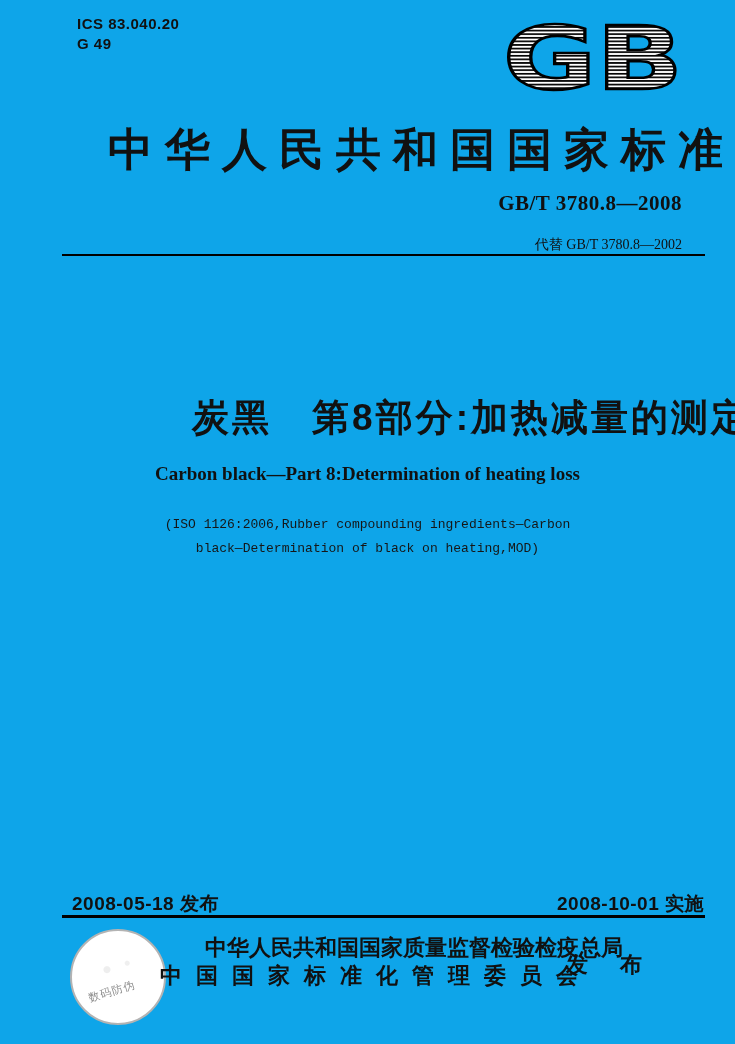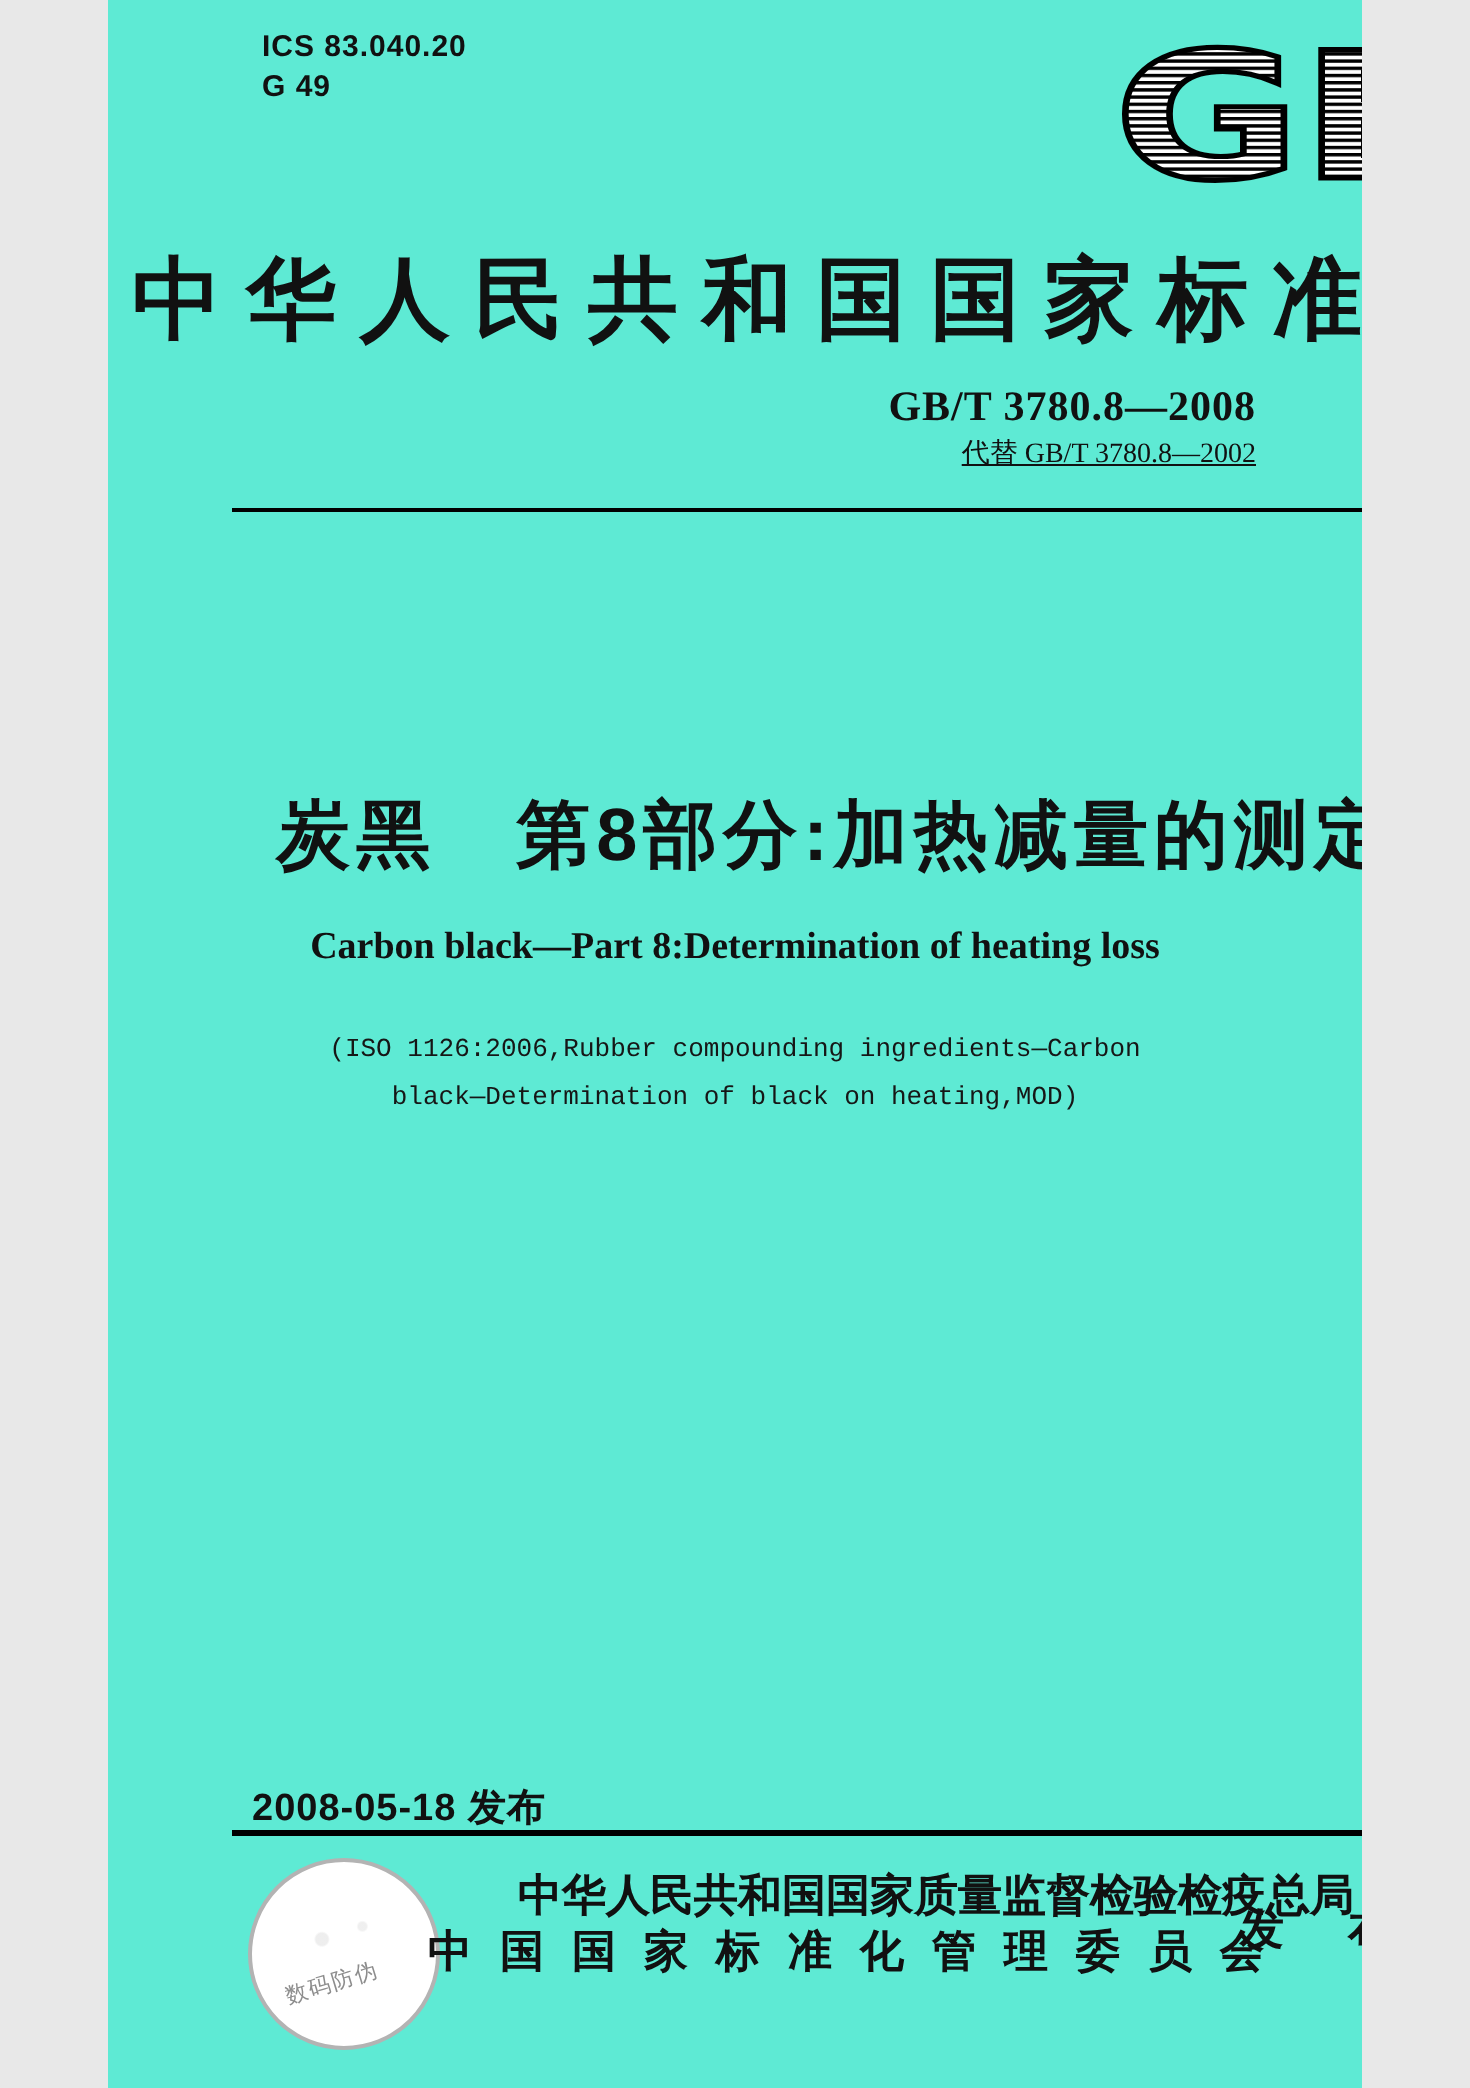--- a/index.html
+++ b/index.html
@@ -1,21 +1,21 @@
 <!DOCTYPE html>
 <html><head>
 <meta charset="utf-8">
 <style>
   html, body { margin: 0; padding: 0; background: #e8e8e8; }
   .page {
     position: relative;
-    width: 627px;
+    width: 735px;
     height: 1044px;
     margin: 0 auto;
-    background: #5eead4;
+    background: #0ea5e9;
     color: #111;
     font-family: "Liberation Sans", "DejaVu Sans", sans-serif;
     overflow: hidden;
   }
   .serif { font-family: "Liberation Serif", "DejaVu Serif", serif; }
 
   
   .ics-block {
     position: absolute;
     left: 77px;
@@ -52,21 +52,21 @@
 
   
   .std-block {
     position: absolute;
     right: 53px;
     top: 191px;
     text-align: right;
     font-family: "Liberation Serif", "DejaVu Serif", serif;
   }
   .std-number { font-size: 21px; font-weight: bold; letter-spacing: 0.5px; }
-  .std-replaces { font-size: 14px; margin-top: 2px; text-decoration: underline; }
+  .std-replaces { font-size: 14px; margin-top: 20px; }
 
   .rule-top {
     position: absolute;
     left: 62px;
     top: 254px;
     width: 643px;
     height: 2px;
     background: #000;
   }
 
@@ -208,20 +208,21 @@
 
   <div class="en-title serif">Carbon black—Part 8:Determination of heating loss</div>
 
   <div class="iso-ref">
     <div>(ISO 1126:2006,Rubber compounding ingredients—Carbon</div>
     <div>black—Determination of black on heating,MOD)</div>
   </div>
 
   <div class="dates-row">
     <span>2008-05-18 发布</span>
+    <span>2008-10-01 实施</span>
   </div>
 
   <div class="rule-bottom"></div>
 
   <div class="seal">
     <span class="seal-text">数码防伪</span>
   </div>
 
   <div class="issuer-block">
     <div class="issuer-line1">中华人民共和国国家质量监督检验检疫总局</div>

